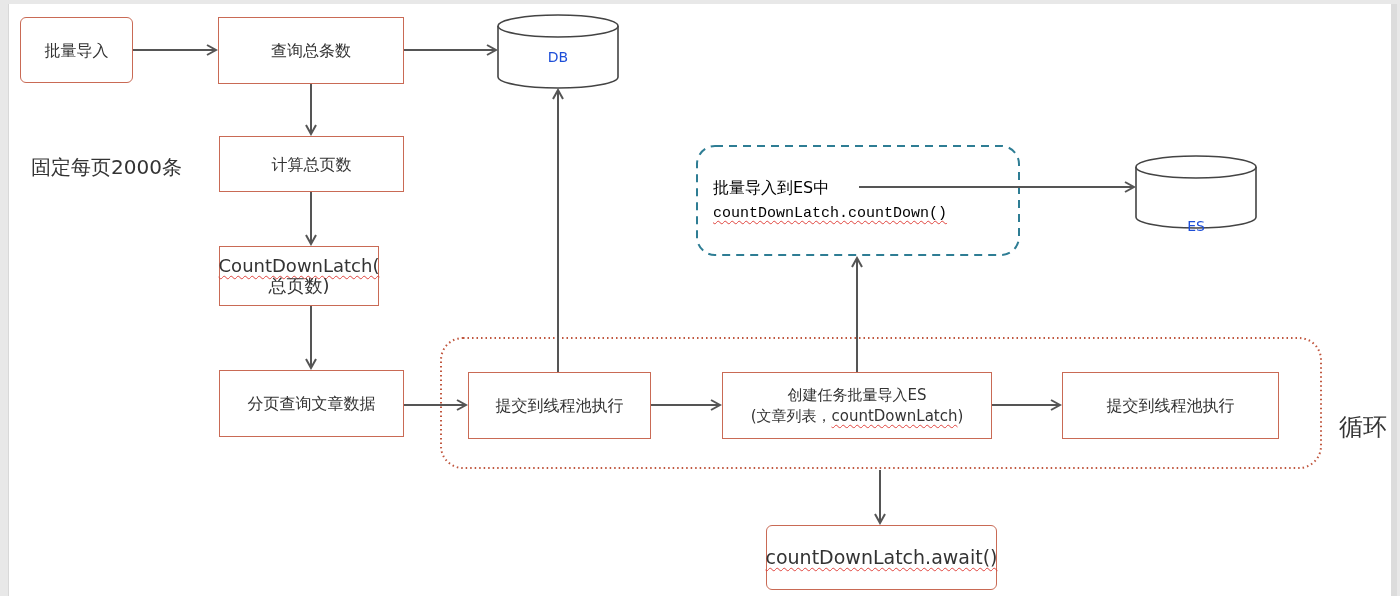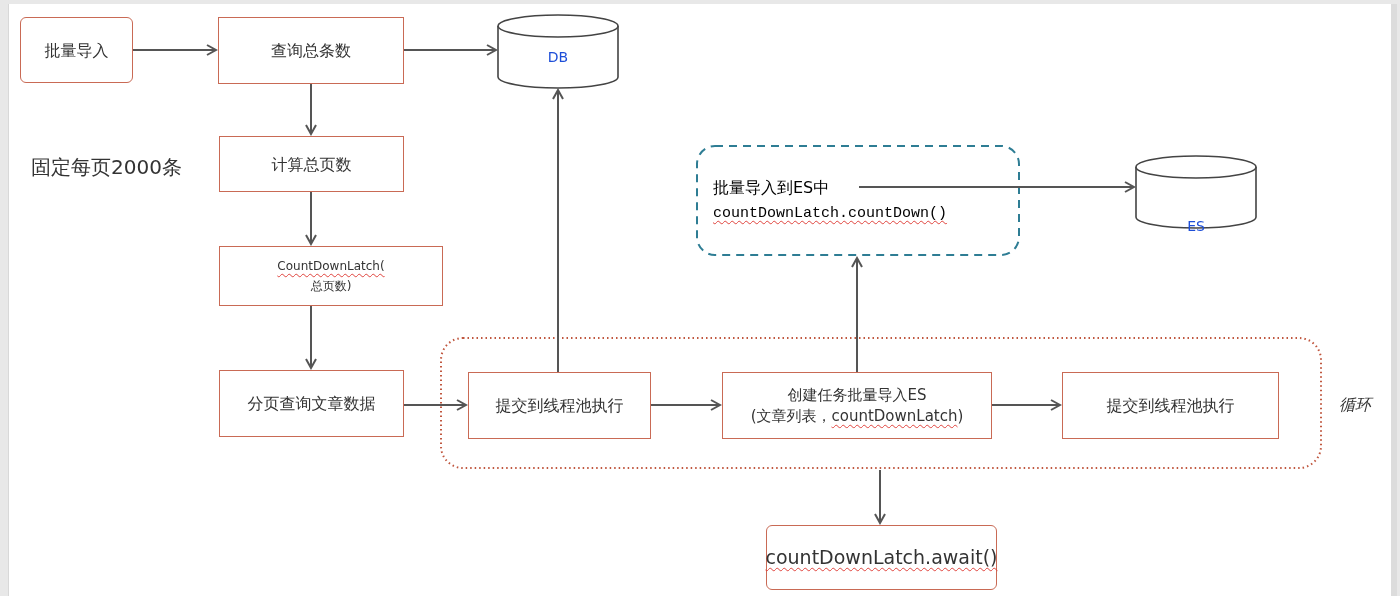--- a/index.html
+++ b/index.html
@@ -95,21 +95,21 @@
   <div class="node" style="left:209px; top:13px; width:186px; height:67px;">
     <span>查询总条数</span>
   </div>
 
   <div class="label" style="left:22px; top:150px; font-size:20px; line-height:26px;">固定每页2000条</div>
 
   <div class="node" style="left:210px; top:132px; width:185px; height:56px;">
     <span>计算总页数</span>
   </div>
 
-  <div class="node" style="left:210px; top:242px; width:224px; height:60px; font-size:12px; line-height:20px;">
+  <div class="node" style="left:210px; top:242px; width:160px; height:60px; font-size:18px; line-height:20px;">
     <span class="inner">
       <span class="squiggle">CountDownLatch(</span><br>
       <span>总页数)</span>
     </span>
   </div>
 
   <div class="node" style="left:210px; top:366px; width:185px; height:67px;">
     <span>分页查询文章数据</span>
   </div>
 
@@ -123,21 +123,21 @@
     <span class="inner">
       <span>创建任务批量导入ES</span><br>
       <span>(文章列表，</span><span class="squiggle">countDownLatch</span><span>)</span>
     </span>
   </div>
 
   <div class="node" style="left:1053px; top:368px; width:217px; height:67px;">
     <span>提交到线程池执行</span>
   </div>
 
-  <div class="label" style="left:1330px; top:388px; font-size:16px; line-height:26px;font-style:italic;">循环</div>
+  <div class="label" style="left:1330px; top:410px; font-size:24px; line-height:26px;">循环</div>
 
   <div class="es-box-text" style="left:704px; top:172px;">
     <span>批量导入到ES中</span><br>
     <span class="squiggle" style="font-size:15px;font-family:Liberation Mono, monospace;">countDownLatch.countDown()</span>
   </div>
 
   <div class="db-label" style="left:1127px; top:185px; width:120px;margin-top:29px;">ES</div>
 
   <div class="node rounded" style="left:757px; top:521px; width:231px; height:65px; font-size:19px;">
     <span class="squiggle">countDownLatch.await()</span>

